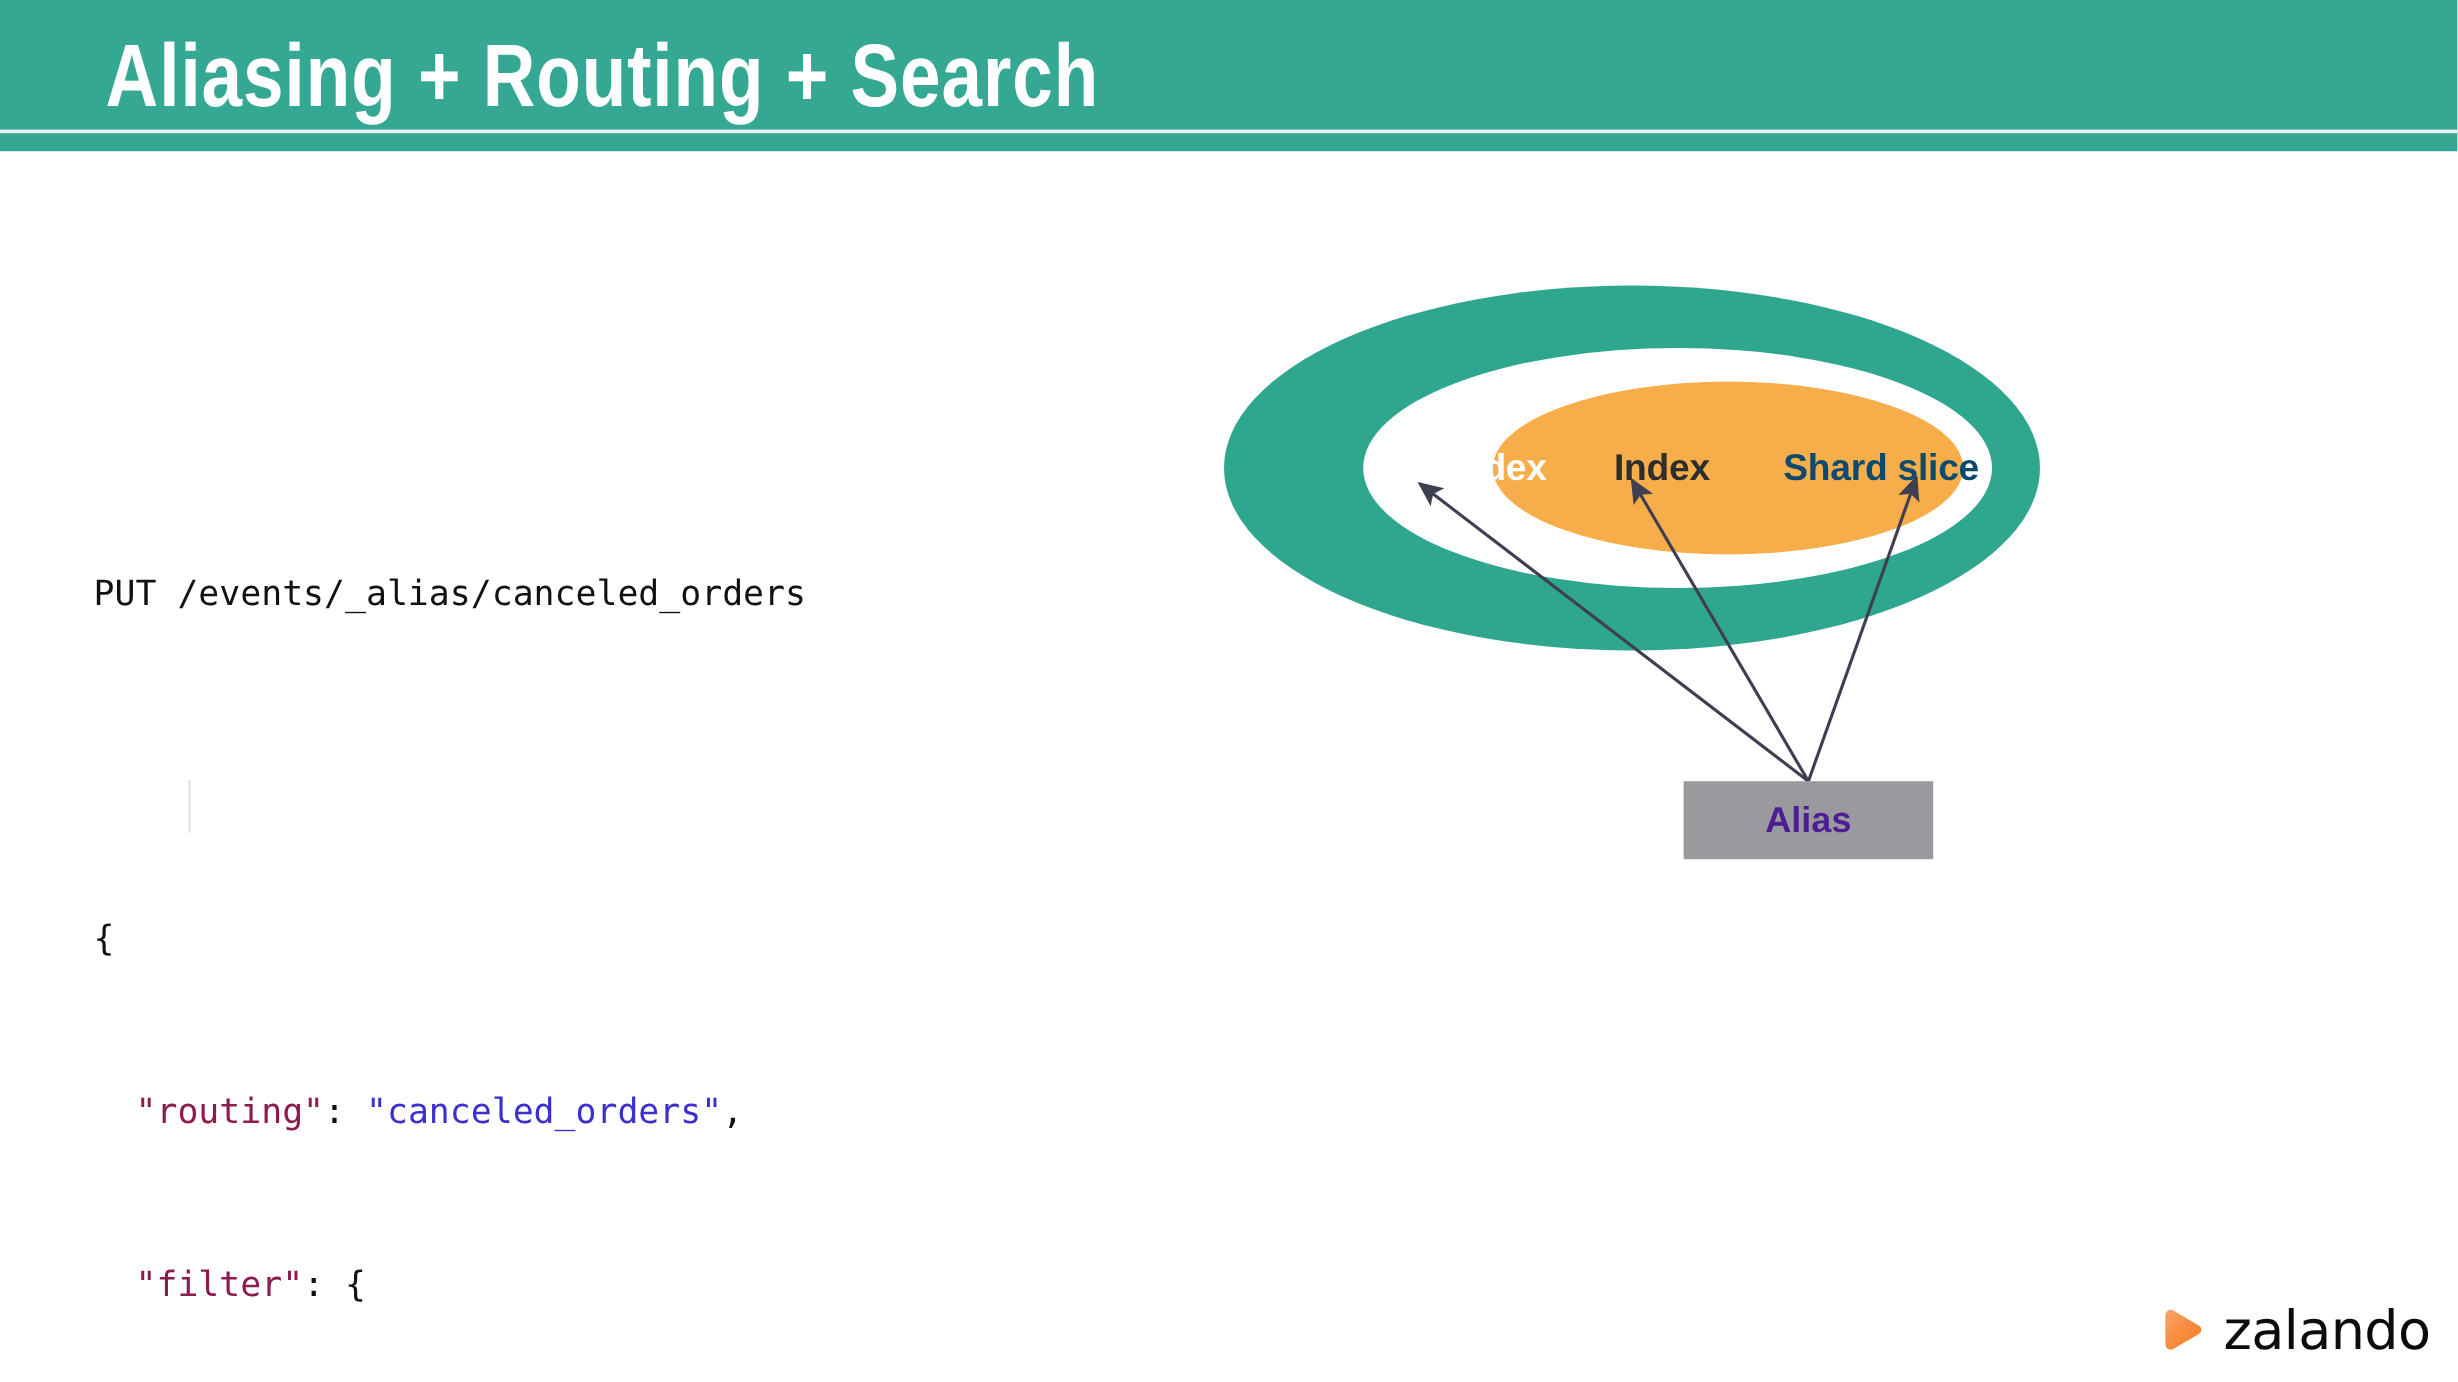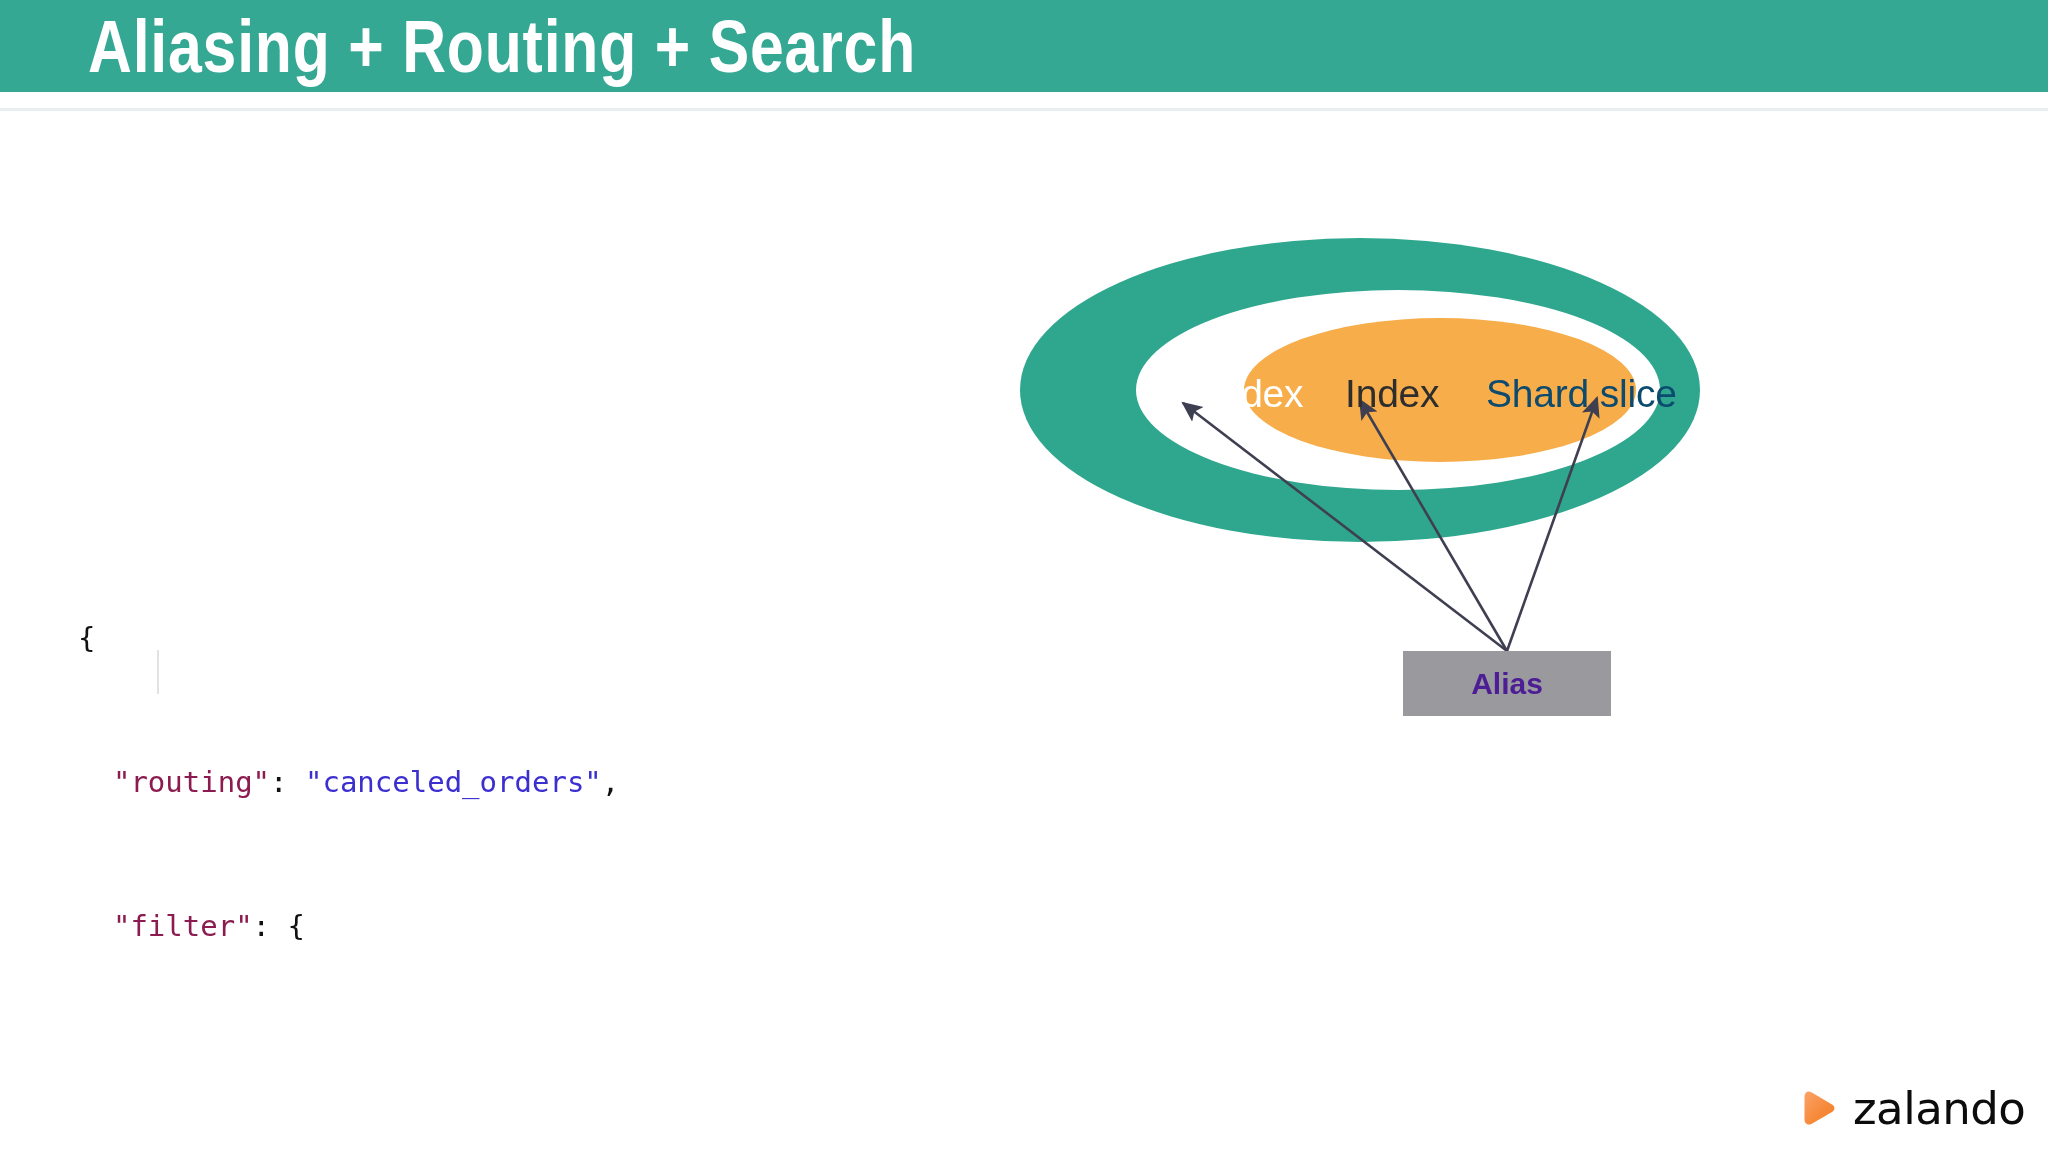--- a/index.html
+++ b/index.html
@@ -14,21 +14,21 @@
     overflow: hidden;
     font-family: "Liberation Sans", sans-serif;
   }
 
   
   .header {
     position: absolute;
     left: 0;
     top: 0;
     width: 2048px;
-    height: 92px;
+    height: 126px;
     background: #35a894;
   }
   .header-title {
     position: absolute;
     left: 88px;
     top: 50%;
     transform: translateY(-50%) scaleX(0.82);
     transform-origin: left center;
     color: #ffffff;
     font-family: "Liberation Sans", sans-serif;
@@ -79,22 +79,22 @@
     left: 1020px;
     top: 200px;
     width: 1010px;
     height: 760px;
   }
   .diagram svg { display: block; }
 
   .ellipse-label {
     position: absolute;
     font-family: "Liberation Sans", sans-serif;
-    font-weight: normal;
-    font-size: 39px;
+    font-weight: bold;
+    font-size: 31px;
     white-space: nowrap;
     letter-spacing: -0.2px;
   }
   .label-index { left: 829px; top: 338px; color: #ffffff; }
   .label-shard { left: 965px; top: 338px; color: #2e2e2e; }
   .label-shard-slice { left: 1106px; top: 338px; color: #0c4a6e; }
   .alias-label {
     color: #4c1d95;
     font-family: "Liberation Sans", sans-serif;
     font-weight: bold;
@@ -121,20 +121,21 @@
 </style>
 </head>
 <body>
 
 <div class="header">
   <div class="header-title">Aliasing + Routing + Search</div>
 </div>
 <div class="header-rule"></div>
 
 <div class="code-block">
+  <span class="code-line"><span class="tok-plain">PUT /events/_alias/canceled_orders</span></span>
   <span class="code-line blank"> </span>
   <span class="code-line"><span class="tok-punc">{</span></span>
   <span class="code-line"><span class="tok-plain">  </span><span class="tok-key">"routing"</span><span class="tok-punc">: </span><span class="tok-val">"canceled_orders"</span><span class="tok-punc">,</span></span>
   <span class="code-line"><span class="tok-plain">  </span><span class="tok-key">"filter"</span><span class="tok-punc">: </span><span class="tok-punc">{</span></span>
   
   
   
   
   
 </div>

